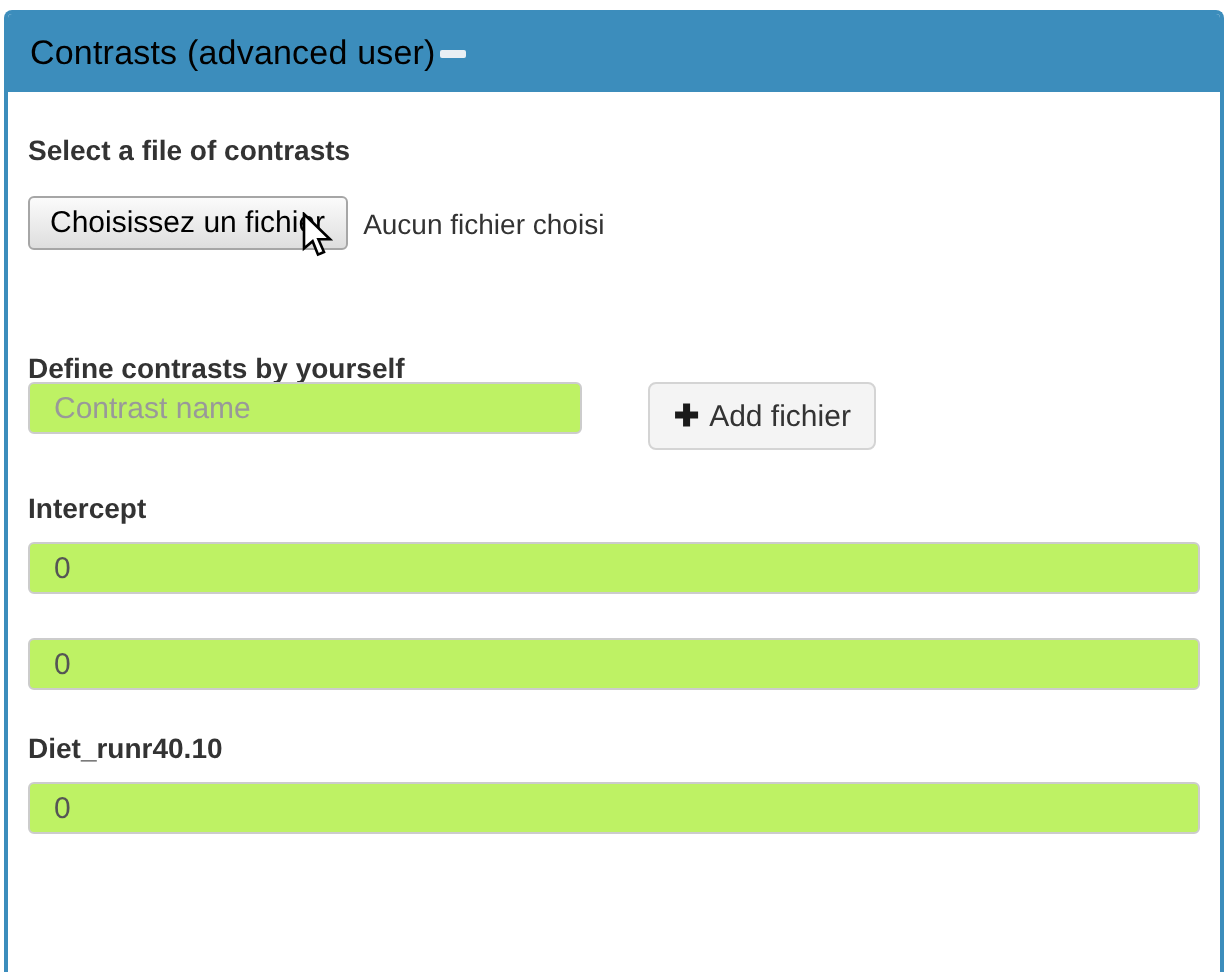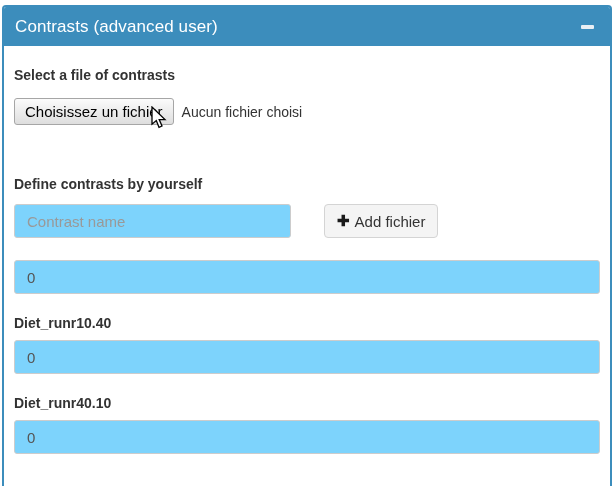--- a/index.html
+++ b/index.html
@@ -17,24 +17,23 @@
     width: 610px; height: 481px;
     border: 2px solid #3c8dbc;
     border-bottom: none;
     border-radius: 4px 4px 0 0;
     background: #fff;
     overflow: hidden;
   }
   .panel-heading {
     height: 39px;
     background: #3c8dbc;
-    color: #ffffff;
+    color: #000000;
     display: flex;
     align-items: center;
-    justify-content: space-between;
     padding: 0 14px 0 11px;
   }
   .panel-title {
     font-size: 17px;
     font-weight: 500;
     letter-spacing: 0.1px;
   }
   .collapse-btn {
     background: transparent;
     border: none;
@@ -53,21 +52,21 @@
   .panel-body { padding: 22px 10px 0 10px; }
 
   .control-label {
     display: block;
     font-size: 14px;
     font-weight: bold;
     color: #333;
     line-height: 14px;
   }
   .lbl-file     { margin-bottom: 16px; }
-  .lbl-define   { margin-bottom: 13px; }
+  .lbl-define   { }
   .lbl-contrast { margin-bottom: 10px; }
 
   .file-row {
     display: flex;
     align-items: center;
     margin-bottom: 52px;
     height: 27px;
   }
   .file-btn {
     height: 27px;
@@ -86,26 +85,26 @@
     color: #333;
   }
 
   .define-row {
     display: flex;
     align-items: stretch;
     margin-bottom: 22px;
     height: 34px;
   }
   .text-input {
-    height: 34px;
-    padding: 2px 12px;
+    height: 19px;
+    padding: 12px 12px;
     font-family: "Liberation Sans", sans-serif;
     font-size: 15px;
     color: #555;
-    background: #7dd3fc;
+    background: #bef264;
     border: 1px solid #ccc;
     border-radius: 3px;
     outline: none;
   }
   .text-input::placeholder { color: #999; opacity: 1; }
   .contrast-name-input { width: 277px; margin-right: 33px; }
 
   .add-btn {
     display: inline-flex;
     align-items: center;
@@ -160,25 +159,25 @@
       <label class="control-label lbl-define">Define contrasts by yourself</label>
       <div class="define-row">
         <input type="text" class="text-input contrast-name-input" placeholder="Contrast name" style="">
         <button class="add-btn">
           <span class="plus-glyph">✚</span>
           <span>Add fichier</span>
         </button>
       </div>
 
       <div class="form-group">
+        <label class="control-label lbl-contrast">Intercept</label>
         <input type="text" class="text-input full-input" value="0" style="">
       </div>
 
       <div class="form-group">
-        <label class="control-label lbl-contrast">Diet_runr10.40</label>
         <input type="text" class="text-input full-input" value="0" style="">
       </div>
 
       <div class="form-group">
         <label class="control-label lbl-contrast">Diet_runr40.10</label>
         <input type="text" class="text-input full-input" value="0" style="">
       </div>
 
     </div>
   </div>

